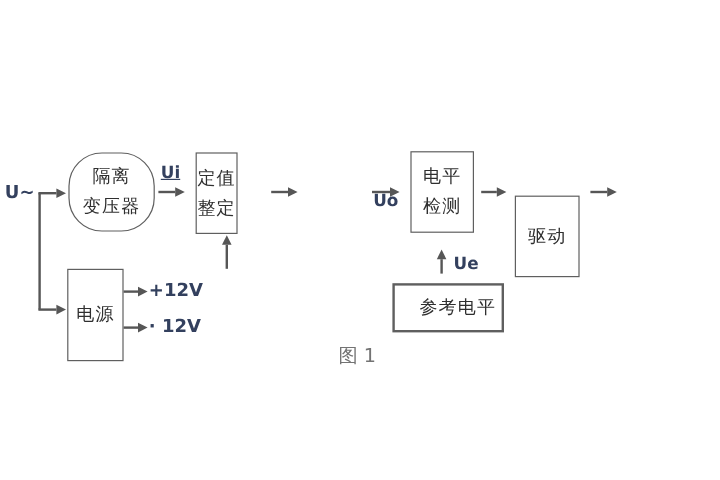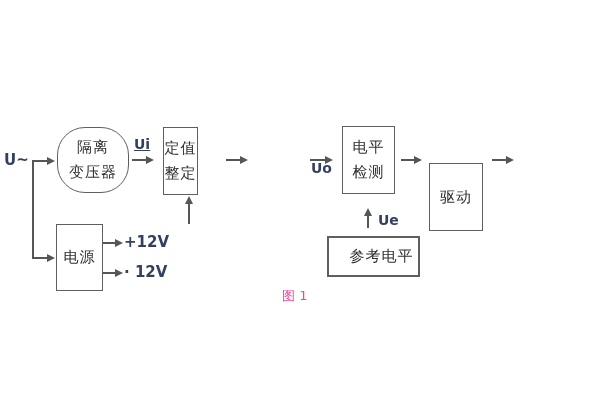--- a/index.html
+++ b/index.html
@@ -29,22 +29,22 @@
   .sig{
     position:absolute;
     font-size:14px;
     font-weight:bold;
     color:#33405e;
     line-height:1;
     white-space:nowrap;
   }
   .cap{
     position:absolute;
-    font-size:13px;
-    color:#ec4899;
+    font-size:16px;
+    color:#737373;
     line-height:1;
     white-space:nowrap;
   }
   .h-arrow{position:absolute;height:2px;background:#565656;}
   .h-arrow::after{
     content:"";position:absolute;left:100%;top:50%;transform:translateY(-50%);
     border-left:8px solid #565656;border-top:4.5px solid transparent;border-bottom:4.5px solid transparent;
   }
   .v-arrow{position:absolute;width:2px;background:#565656;}
   .v-arrow::after{
@@ -74,21 +74,21 @@
   <div class="block" style="left:342px;top:126px;width:53px;height:68px;">
     <span>电平</span>
     <span>检测</span>
   </div>
 
   <div class="block" style="left:429px;top:126px;width:54px;height:68px;margin-top:37px;">
     <span>驱动</span>
   </div>
 
 
-  <div class="block" style="left:56px;top:224px;width:47px;height:67px;">
+  <div class="block" style="left:56px;top:224px;width:47px;height:77px;">
     <span>电源</span>
   </div>
 
 
   <div class="block heavy" style="left:327px;top:236px;width:93px;height:41px;row-gap:0;padding-left:16px;">
     <span>参考电平</span>
   </div>
 
   <span class="sig" style="left:134px;top:137px;text-decoration:underline;">Ui</span>
   <span class="sig" style="left:311px;top:139px;margin-top:22px;">Uo</span>

